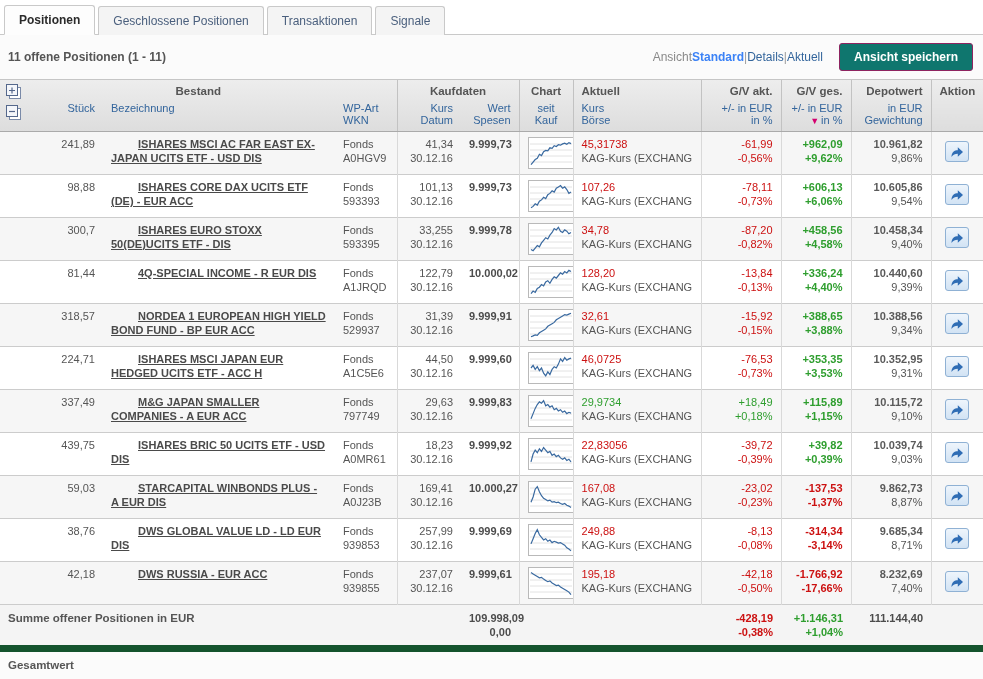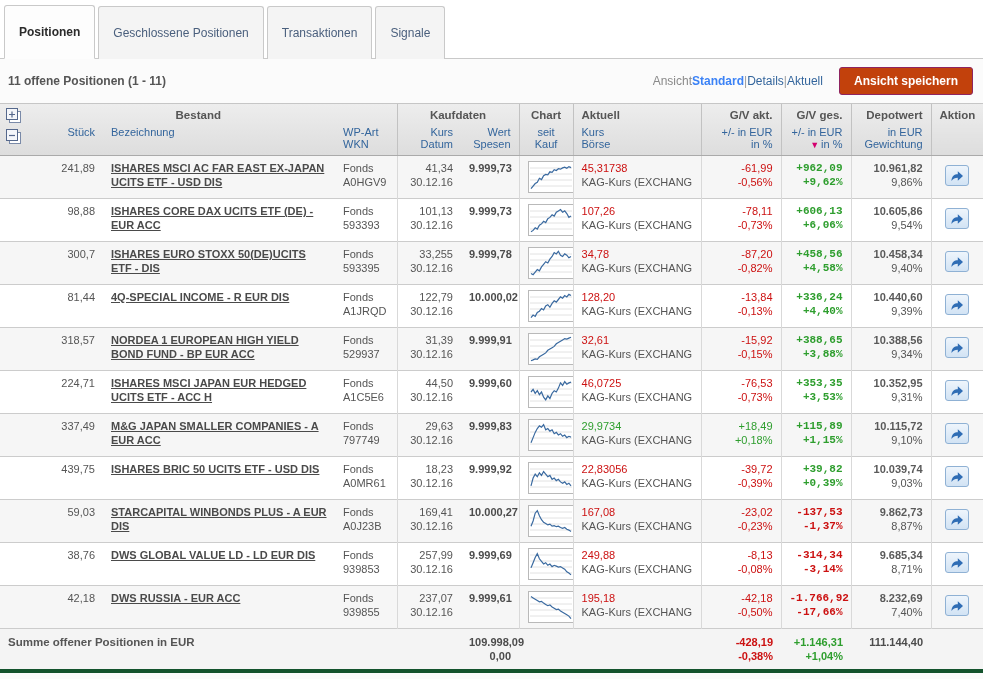--- a/index.html
+++ b/index.html
@@ -3,68 +3,68 @@
 <meta charset="utf-8">
 <style>
   * { margin:0; padding:0; box-sizing:border-box; }
   html,body { background:#fff; }
   body { font-family:"Liberation Sans","DejaVu Sans",sans-serif; font-size:11px; color:#555; }
   .app { width:983px; min-height:679px; background:#fff; }
 
   
   .tabbar { display:flex; align-items:flex-end; padding:4px 0 0 4px; border-bottom:1px solid #c9c9c9; background:#fff; }
   .tab { border:1px solid #c9c9c9; border-bottom:none; border-radius:3px 3px 0 0; background:#f4f4f4;
-         padding:19px 14px; margin-right:3px; color:#4a5f7d; font-size:12px; cursor:pointer; position:relative; top:1px; }
+         padding:7px 14px; margin-right:3px; color:#4a5f7d; font-size:12px; cursor:pointer; position:relative; top:1px; }
   .tab.active { background:#fdfdfd; font-weight:bold; color:#2b2b2b; border-bottom:1px solid #fdfdfd; }
 
   
   .toolbar { display:flex; align-items:center; justify-content:space-between; padding:8px 10px 8px 8px; background:#fbfbfb; }
   .count { font-weight:bold; color:#555; font-size:12px; }
   .viewswitch { display:flex; align-items:center; font-size:12px; color:#8a8a8a; }
   .viewswitch a { color:#33659c; text-decoration:none; cursor:pointer; }
   .viewswitch a.current { color:#3b82f6; font-weight:bold; }
   .viewswitch .sep { color:#9c9c9c; }
-  .save-btn { margin-left:16px; background:#c2410c; color:#fff; font-weight:bold; font-size:12px;
+  .save-btn { margin-left:16px; background:#0f766e; color:#fff; font-weight:bold; font-size:12px;
               border:1px solid #8e2460; border-radius:3px; padding:6px 14px; cursor:pointer; }
 
   
   table { width:983px; border-collapse:collapse; table-layout:fixed; }
   thead { background:linear-gradient(#ededed,#ddd); }
   thead td { vertical-align:top; padding:3px 8px 2px 8px; }
   thead tr.grp td { font-weight:bold; color:#555; border-top:1px solid #c6c6c6; padding-top:5px; font-size:11.5px; }
   thead tr.sub td { color:#33659c; border-bottom:1px solid #aaa; padding-bottom:5px; }
   thead .sub a { color:#33659c; text-decoration:none; display:block; cursor:pointer; }
   .ctr { text-align:center; } .rgt { text-align:right; } .lft { text-align:left; }
   .vsep { border-left:1px solid #c2c2c2; }
   tbody td.vsep, tfoot td.vsep { border-left:1px solid #d9d9d9; }
 
   tbody tr.pos-row { border-bottom:1px solid #ccc; }
   tbody tr.pos-row:nth-child(odd) { background:#f6f6f6; }
   tbody tr.pos-row:nth-child(even) { background:#fff; }
   tbody td { padding:5px 8px; vertical-align:top; line-height:14px; }
-  .fund-link { color:#4a4a4a; font-weight:bold; text-decoration:underline; }
+  .fund-link { color:#4a4a4a; font-weight:bold; text-decoration:underline;margin-left:27px; }
   .exch { color:#555; white-space:nowrap; overflow:hidden; }
   td.neg > div, .price-line.neg { color:#cc1111; }
   td.pos > div, .price-line.pos { color:#2e9e2e; }
-  td.gvges-cell > div { font-weight:bold;font-family:Liberation Mono, monospace; }
+  td.gvges-cell > div { font-weight:bold; }
   .depot-eur { font-weight:bold; color:#5a5a5a; }
   .bold { font-weight:bold; color:#4c4c4c; }
 
   .chartbox { width:46px; height:32px; background:#fff; border:1px solid #b9b9b9; display:block; margin:0 auto; }
   .action-btn { width:24px; height:21px; border:1px solid #8fb1d4; border-radius:3px; cursor:pointer;
                 background:linear-gradient(#eef5fc,#d2e3f4); display:flex; align-items:center; justify-content:center; margin:4px auto 0; }
   .sort-arrow { color:#d4006f; font-size:9px; margin-right:2px; }
 
   .expand-icons { position:absolute; left:5px; top:4px; display:flex; flex-direction:column; gap:5px; z-index:2; }
   .expand-icons svg { cursor:pointer; display:block; }
   thead td.bestand-grp { position:relative; }
 
   
   tfoot td { padding:6px 8px; vertical-align:top; line-height:14px; }
-  tr.sum-row { background:#f4f4f4; border-top:1px solid #a8a8a8; border-bottom:4px solid #14532d; }
+  tr.sum-row { background:#f4f4f4; border-top:1px solid #a8a8a8; border-bottom:7px solid #14532d; }
   tr.cash-row { background:#f9f9f9; border-bottom:1px solid #c9c9c9; }
   tr.total-row { background:#fbfbfb; }
   tr.total-row td { padding-bottom:26px; }
   .sum-label { font-weight:bold; color:#555; font-size:11.5px; }
   .cash-link { color:#33659c; text-decoration:none; font-weight:normal; }
   .cash-arrow { color:#33659c; font-weight:bold; }
   .sumneg div { color:#cc1111; font-weight:bold; }
   .sumpos div { color:#2e9e2e; font-weight:bold; }
 </style>
 </head>

